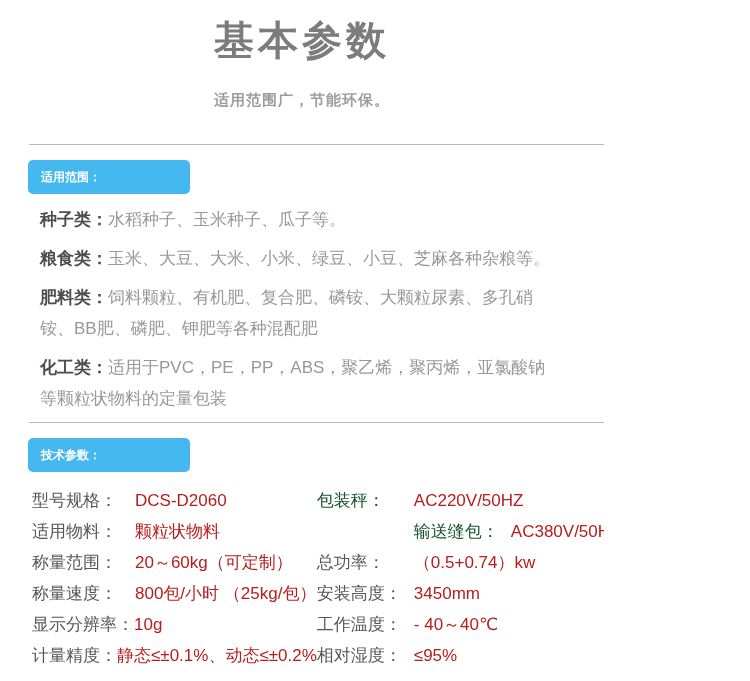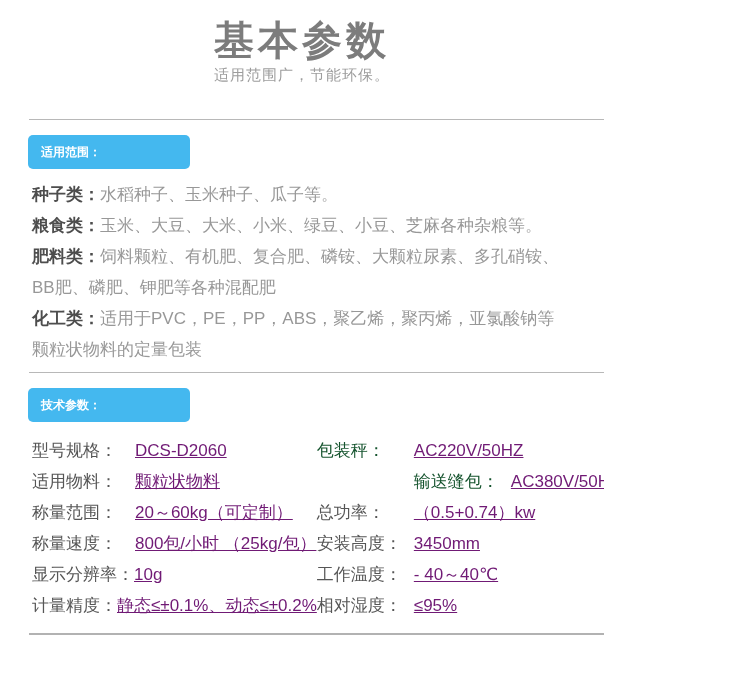--- a/index.html
+++ b/index.html
@@ -18,24 +18,25 @@
   .header { text-align: center; padding-top: 19px; }
   .title {
     margin: 0;
     font-size: 40px;
     line-height: 42px;
     font-weight: bold;
     color: #7c7c7c;
     letter-spacing: 4px;
   }
   .subtitle {
-    margin-top: 5px;
+    margin-top: 30px;
     font-size: 15px;
     color: #9d9d9d;
     letter-spacing: 1px;
+    font-weight: bold;
   }
   .divider {
     margin-left: 29px;
     width: 682px;
     height: 1px;
     background: #b8b8b8;
   }
   .divider.d1 { margin-top: 34px; }
   .divider.d2 { margin-top: 7px; }
   .divider.d3 { margin-top: 12px; height: 2px; background: #b2b2b2; }
@@ -50,41 +51,41 @@
     color: #ffffff;
     font-size: 12px;
     font-weight: bold;
     line-height: 34px;
   }
   .scope-list {
     margin: 10px 44px 0 32px;
     font-size: 17px;
     line-height: 31px;
   }
-  .scope-item { margin: 0; }
+  .scope-item { margin: 8px; }
   .s-label { color: #4d4d4d; font-weight: bold; }
   .s-text { color: #989898; }
   .tech-table {
     display: flex;
     margin: 13px 0 0 32px;
     font-size: 17px;
   }
   .tech-col.left { width: 336px; }
   .tech-col.right { flex: 1; }
   .param-row {
     display: flex;
     height: 31px;
     align-items: center;
     white-space: nowrap;
   }
   .p-label { color: #565656; min-width: 103px; }
   .tech-col.right .p-label { min-width: 97px; }
   .param-row.tight .p-label { min-width: 0; }
   .p-sub { color: #14532d; min-width: 97px; }
-  .p-value { color: #701a75; text-decoration: underline; }
+  .p-value { color: #b91c1c; }
 </style>
 </head>
 <body>
 
 <div class="page">
 
   <div class="header">
     <h1 class="title">基本参数</h1>
     <div class="subtitle">适用范围广，节能环保。</div>
   </div>

